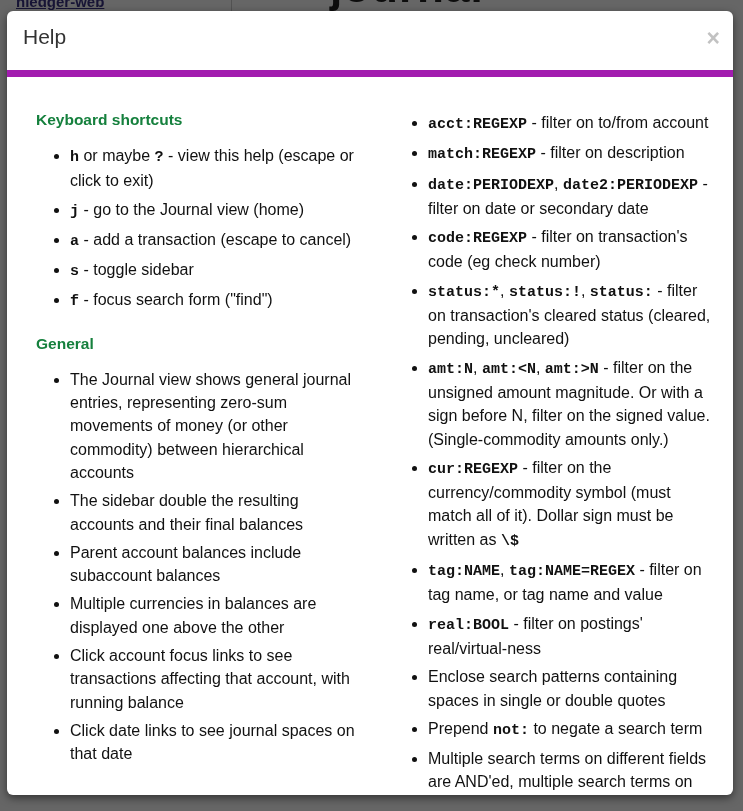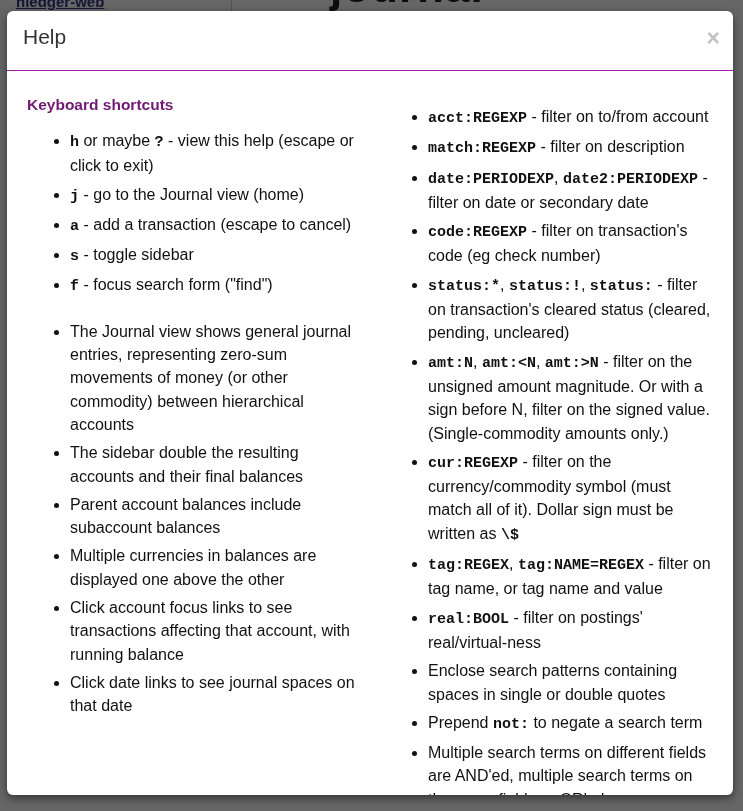--- a/index.html
+++ b/index.html
@@ -19,32 +19,32 @@
     font-size:44px;font-weight:bold;color:#222;letter-spacing:1px;
   }
   
   .backdrop{position:absolute;inset:0;background:rgba(0,0,0,0.60)}
   
   .modal{
     position:absolute;left:7px;top:11px;width:726px;height:784px;
     background:#fff;border-radius:6px;overflow:hidden;
     box-shadow:0 3px 9px rgba(0,0,0,0.5);
   }
-  .modal-header{position:relative;padding:15px 16px 22px 16px;border-bottom:1px solid #a21caf}
+  .modal-header{position:relative;padding:15px 16px 22px 16px;border-bottom:7px solid #a21caf}
   .modal-title{margin:0;font-size:21px;font-weight:400;color:#333;line-height:22px}
   .close{
     position:absolute;right:13px;top:16px;border:0;background:none;padding:0;
     font-size:23px;font-weight:bold;color:#c2c2c2;line-height:1;cursor:pointer;
     font-family:"Liberation Sans",sans-serif;
   }
   .modal-body{
     padding:19px 14px 20px 14px;
     display:grid;grid-template-columns:1fr 1fr;column-gap:18px;
   }
-  .section-heading{margin:6px;font-size:15.5px;font-weight:bold;color:#701a75;line-height:18px}
+  .section-heading{margin:15px;font-size:15.5px;font-weight:bold;color:#15803d;line-height:18px}
   ul.help-list{
     margin:15px 0 21px 0;padding-left:44px;
     font-size:16px;line-height:23.3px;color:#111;
   }
   ul.help-list li{margin:5px}
   code{
     font-family:"Liberation Mono","DejaVu Sans Mono",monospace;
     font-weight:bold;font-size:15px;color:#111;
   }
 </style>
@@ -68,39 +68,40 @@
     <div class="col">
       <h3 class="section-heading">Keyboard shortcuts</h3>
       <ul class="help-list">
           <li><code>h</code> or maybe <code>?</code> - view this help (escape or click to exit)</li>
           <li><code>j</code> - go to the Journal view (home)</li>
           <li><code>a</code> - add a transaction (escape to cancel)</li>
           <li><code>s</code> - toggle sidebar</li>
           <li><code>f</code> - focus search form ("find")</li>
         </ul>
 
+      <h3 class="section-heading">General</h3>
       <ul class="help-list">
           <li>The Journal view shows general journal entries, representing zero-sum movements of money (or other commodity) between hierarchical accounts</li>
           <li>The sidebar double the resulting accounts and their final balances</li>
           <li>Parent account balances include subaccount balances</li>
           <li>Multiple currencies in balances are displayed one above the other</li>
           <li>Click account focus links to see transactions affecting that account, with running balance</li>
           <li>Click date links to see journal spaces on that date</li>
         </ul>
     </div>
     <div class="col">
       <ul class="help-list">
           <li><code>acct:REGEXP</code> - filter on to/from account</li>
           <li><code>match:REGEXP</code> - filter on description</li>
           <li><code>date:PERIODEXP</code>, <code>date2:PERIODEXP</code> - filter on date or secondary date</li>
           <li><code>code:REGEXP</code> - filter on transaction's code (eg check number)</li>
           <li><code>status:*</code>, <code>status:!</code>, <code>status:</code> - filter on transaction's cleared status (cleared, pending, uncleared)</li>
           <li><code>amt:N</code>, <code>amt:&lt;N</code>, <code>amt:&gt;N</code> - filter on the unsigned amount magnitude. Or with a sign before N, filter on the signed value. (Single-commodity amounts only.)</li>
           <li><code>cur:REGEXP</code> - filter on the currency/commodity symbol (must match all of it). Dollar sign must be written as <code>\$</code></li>
-          <li><code>tag:REGEX</code>, <code>tag:NAME=REGEX</code> - filter on tag name, or tag name and value</li>
+          <li><code>tag:NAME</code>, <code>tag:NAME=REGEX</code> - filter on tag name, or tag name and value</li>
           <li><code>real:BOOL</code> - filter on postings' real/virtual-ness</li>
           <li>Enclose search patterns containing spaces in single or double quotes</li>
           <li>Prepend <code>not:</code> to negate a search term</li>
           <li>Multiple search terms on different fields are AND'ed, multiple search terms on the same field are OR'ed</li>
           <li>Dollar search terms also work with command-line hledger</li>
         </ul>
     </div>
   </div>
 </div>
 

